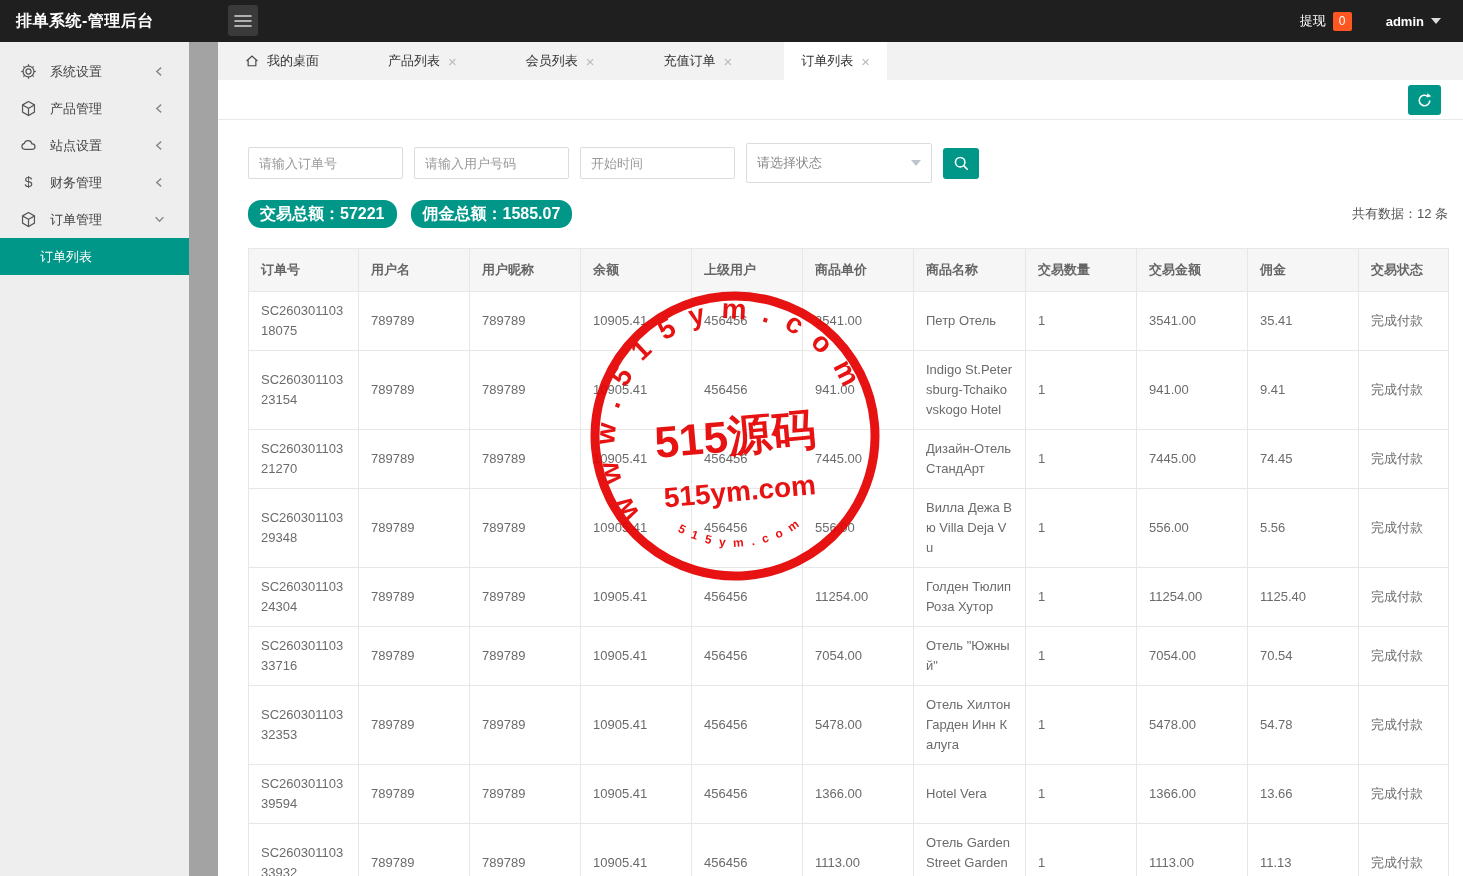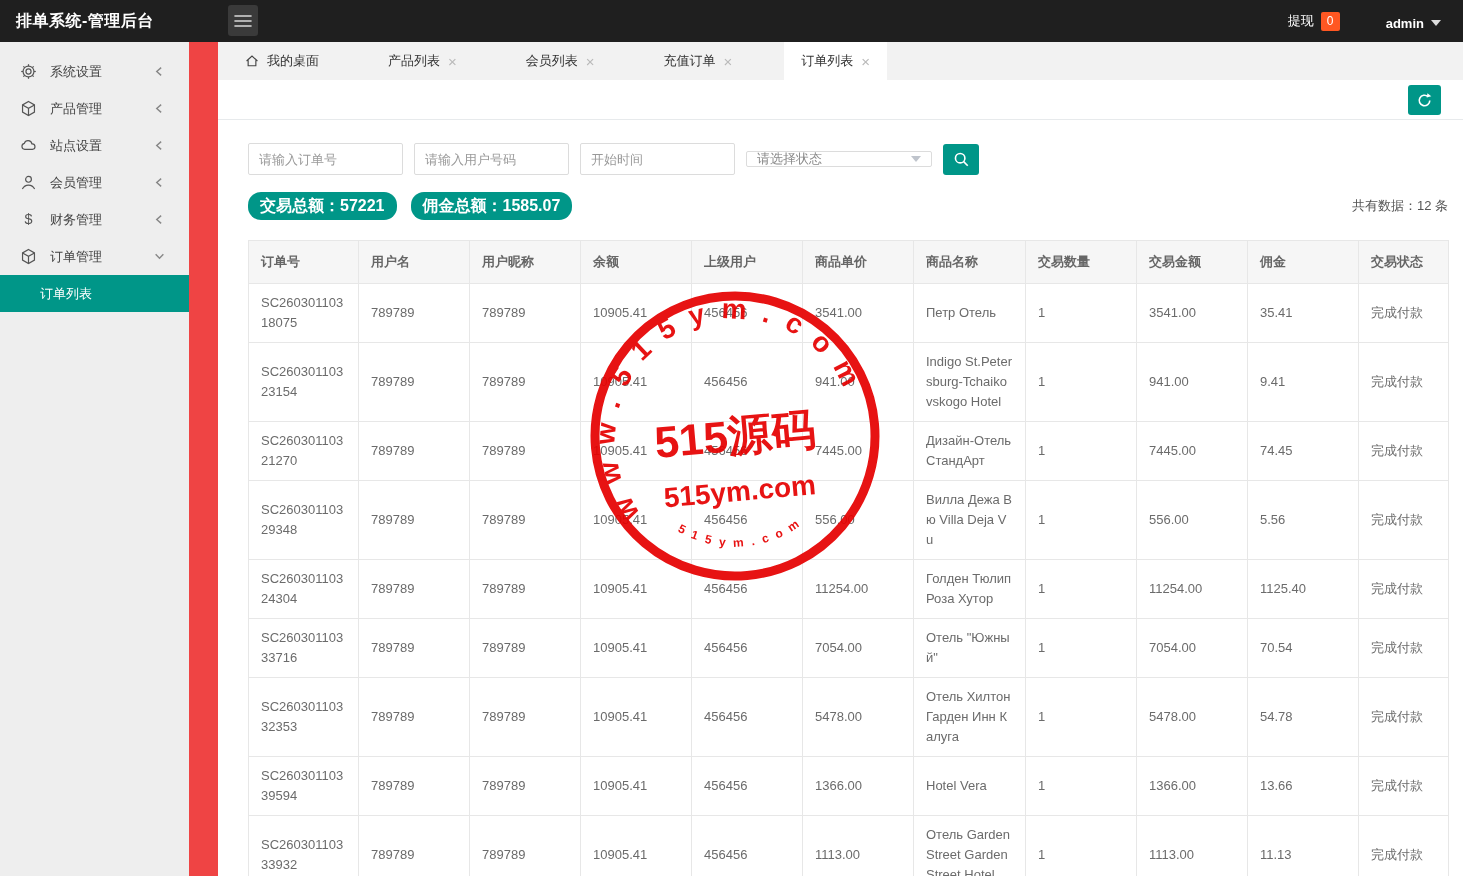--- a/index.html
+++ b/index.html
@@ -1,26 +1,26 @@
 <!DOCTYPE html>
 <html><head>
 <meta charset="utf-8">
 <style>
   * { box-sizing: border-box; margin: 0; padding: 0; }
   body { font-family: "Liberation Sans", "DejaVu Sans", sans-serif; background:#fff; }
-  .app { position:relative; width:1463px; height:876px; overflow:hidden; background:#ef4444;padding-left:24px; }
+  .app { position:relative; width:1463px; height:876px; overflow:hidden; background:#a3a3a3;padding-left:24px; }
 
   
   .topbar { position:absolute; top:0; left:0; width:100%; height:42px; background:#1f1f1f; display:flex; align-items:center; z-index:6; }
   .app-title { color:#fff; font-size:16px; font-weight:bold; padding-left:16px; letter-spacing:.5px; }
   .hamburger { position:absolute; left:228px; top:5px; width:30px; height:31px; background:#3a3a3a; border-radius:3px; display:flex; align-items:center; justify-content:center; cursor:pointer; }
-  .topbar-right { margin-left:auto; display:flex; align-items:flex-end; padding-right:22px; }
+  .topbar-right { margin-left:auto; display:flex; align-items:center; padding-right:22px; }
   .withdraw { display:flex; align-items:center; color:#fff; font-size:13px; gap:7px; cursor:pointer; }
   .withdraw-badge { background:#ff5722; color:#fff; font-size:12px; min-width:19px; height:19px; line-height:19px; text-align:center; border-radius:2px; padding:0 3px; }
-  .admin { display:flex; align-items:center; color:#fff; font-size:13px; font-weight:bold; gap:7px; margin-left:46px; cursor:pointer; }
+  .admin { display:flex; align-items:center; color:#fff; font-size:13px; font-weight:bold; gap:7px; margin-left:34px; cursor:pointer; }
   .caret-down-white { width:0; height:0; border-left:5px solid transparent; border-right:5px solid transparent; border-top:6px solid #ddd; }
 
   
   .sidebar { position:absolute; top:42px; left:0; width:189px; bottom:0; background:#eeeeee; padding-top:11px; z-index:5; }
   .side-item { height:37px; display:flex; align-items:center; padding:0 24px 0 20px; color:#424242; font-size:13px; cursor:pointer; }
   .side-item .sicon { width:17px; height:17px; margin-right:13px; color:#555; flex:0 0 auto; }
   .side-item .chev { margin-left:auto; width:11px; height:11px; color:#888; }
   .side-sub-active { height:37px; background:#009688; color:#fff; font-size:13px; display:flex; align-items:center; padding-left:40px; cursor:pointer; }
 
   
@@ -30,21 +30,21 @@
   .tab.active { background:#fff; }
   .tab .home-ic { width:14px; height:14px; color:#444; }
   .tab .close { color:#b9b9b9; font-size:15px; line-height:1; cursor:pointer; }
   .toolbar { height:40px; background:#fff; border-bottom:1px solid #e7eaec; position:relative; flex:0 0 auto; }
   .refresh-btn { position:absolute; right:22px; top:5px; width:33px; height:30px; background:#009688; border:none; border-radius:3px; display:flex; align-items:center; justify-content:center; cursor:pointer; }
 
   .content { flex:1; padding:23px 15px 0 30px; overflow:hidden; }
   .filter-row { display:flex; align-items:center; }
   .filter-input { width:155px; height:32px; border:1px solid #dcdcdc; border-radius:2px; padding:0 10px; font-size:13px; color:#666; margin-right:11px; outline:none; }
   .filter-input::placeholder { color:#999; }
-  .status-select { width:186px; height:16px; border:1px solid #dcdcdc; border-radius:2px; display:flex; align-items:center; justify-content:space-between; padding:0 10px; font-size:13px; color:#888; margin-right:11px; cursor:pointer; background:#fff; }
+  .status-select { width:186px; height:40px; border:1px solid #dcdcdc; border-radius:2px; display:flex; align-items:center; justify-content:space-between; padding:0 10px; font-size:13px; color:#888; margin-right:11px; cursor:pointer; background:#fff; }
   .select-caret { width:0; height:0; border-left:5px solid transparent; border-right:5px solid transparent; border-top:6px solid #bfc4cc; }
   .search-btn { width:36px; height:31px; background:#009688; border:none; border-radius:3px; display:flex; align-items:center; justify-content:center; cursor:pointer; }
 
   .summary-row { margin-top:17px; display:flex; align-items:center; }
   .badge { background:#009688; color:#fff; font-size:16px; font-weight:bold; height:28px; line-height:28px; padding:0 12px; border-radius:13px; margin-right:14px; }
   .count { margin-left:auto; font-size:13px; color:#555; }
 
   .table-wrap { margin-top:20px; }
   table.orders { width:1200px; border-collapse:collapse; table-layout:fixed; }
   table.orders th { background:#f6f6f6; border:1px solid #e7e7e7; font-weight:bold; color:#666; font-size:13px; text-align:left; padding:11px 12px; line-height:20px; }
@@ -118,30 +118,20 @@
     <div class="side-item">
       <svg class="sicon" viewBox="0 0 20 20">
         <path d="M5.6 14.6a3.6 3.6 0 0 1-.5-7.1A4.6 4.6 0 0 1 14 8a3.3 3.3 0 0 1 .6 6.6z" fill="none" stroke="currentColor" stroke-width="1.4"></path>
       </svg>
       <span>站点设置</span>
       <svg class="chev" viewBox="0 0 10 10">
           <polyline points="6.5,1.5 2.5,5 6.5,8.5" fill="none" stroke="currentColor" stroke-width="1.3"></polyline>
         </svg>
     </div>
 
-    <div class="side-item">
-      <svg class="sicon" viewBox="0 0 20 20">
-        <circle cx="10" cy="6.3" r="3.4" fill="none" stroke="currentColor" stroke-width="1.4"></circle>
-        <path d="M2.8 17.6c1.5-3.1 4.1-4.6 7.2-4.6s5.7 1.5 7.2 4.6" fill="none" stroke="currentColor" stroke-width="1.4"></path>
-      </svg>
-      <span>会员管理</span>
-      <svg class="chev" viewBox="0 0 10 10">
-          <polyline points="6.5,1.5 2.5,5 6.5,8.5" fill="none" stroke="currentColor" stroke-width="1.3"></polyline>
-        </svg>
-    </div>
 
     <div class="side-item">
       <svg class="sicon" viewBox="0 0 20 20">
         <text x="10" y="15.5" text-anchor="middle" font-size="17" fill="currentColor" font-family="Liberation Sans, sans-serif">$</text>
       </svg>
       <span>财务管理</span>
       <svg class="chev" viewBox="0 0 10 10">
           <polyline points="6.5,1.5 2.5,5 6.5,8.5" fill="none" stroke="currentColor" stroke-width="1.3"></polyline>
         </svg>
     </div>

